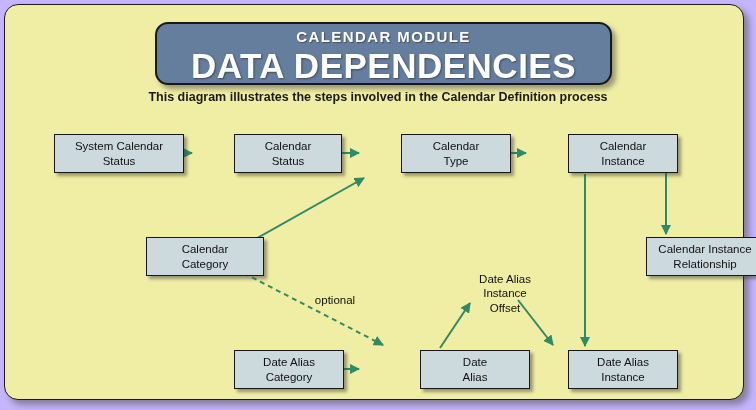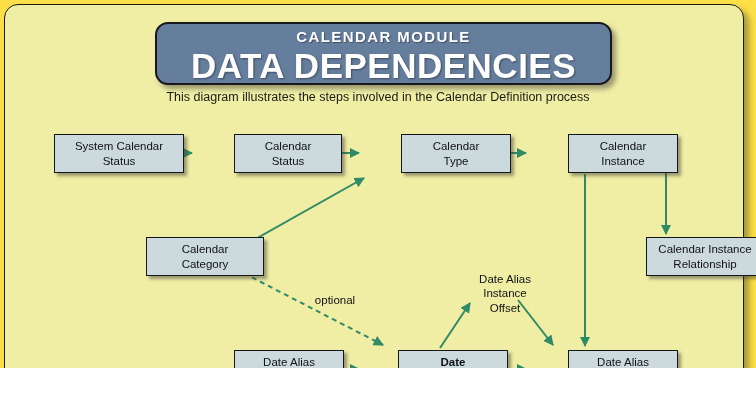--- a/index.html
+++ b/index.html
@@ -4,23 +4,23 @@
 <style>
   html, body {
     margin: 0;
     padding: 0;
     background: #ffffff;
     font-family: "Liberation Sans", sans-serif;
   }
   #stage {
     position: relative;
     width: 756px;
-    height: 368px;
+    height: 410px;
     overflow: hidden;
-    background: #fde047;
+    background: #c4b5fd;
   }
   
   #canvas {
     position: absolute;
     left: 4px;
     top: 4px;
     width: 740px;
     height: 396px;
     background: #f0eda5;
     border: 1.5px solid #1c1c18;
@@ -61,20 +61,21 @@
   }
   
   #subtitle {
     position: absolute;
     left: 0;
     top: 90px;
     width: 756px;
     text-align: center;
     font-size: 12.5px;
     color: #1a1a14;
+    font-weight: bold;
   }
   
   #links {
     position: absolute;
     left: 0;
     top: 0;
     width: 756px;
     height: 410px;
   }
   
@@ -165,21 +166,21 @@
 
   <div class="node" id="n-calendar-category" style="left:108px; top:237px; width:118px; height:39px;">Calendar
 Category</div>
 
   <div class="node" id="n-calendar-instance-relationship" style="left:608px; top:237px; width:118px; height:39px;">Calendar Instance
 Relationship</div>
 
   <div class="node" id="n-date-alias-category" style="left:196px; top:350px; width:110px; height:39px;">Date Alias
 Category</div>
 
-  <div class="node" id="n-date-alias" style="left:360px; top:350px; width:110px; height:39px;font-weight:bold;">Date
+  <div class="node" id="n-date-alias" style="left:382px; top:350px; width:110px; height:39px;">Date
 Alias</div>
 
   <div class="node" id="n-date-alias-instance" style="left:530px; top:350px; width:110px; height:39px;">Date Alias
 Instance</div>
 
   <div class="free-label" id="label-offset">Date Alias
 Instance
 Offset</div>
 
   <div class="free-label" id="label-optional">optional</div>

